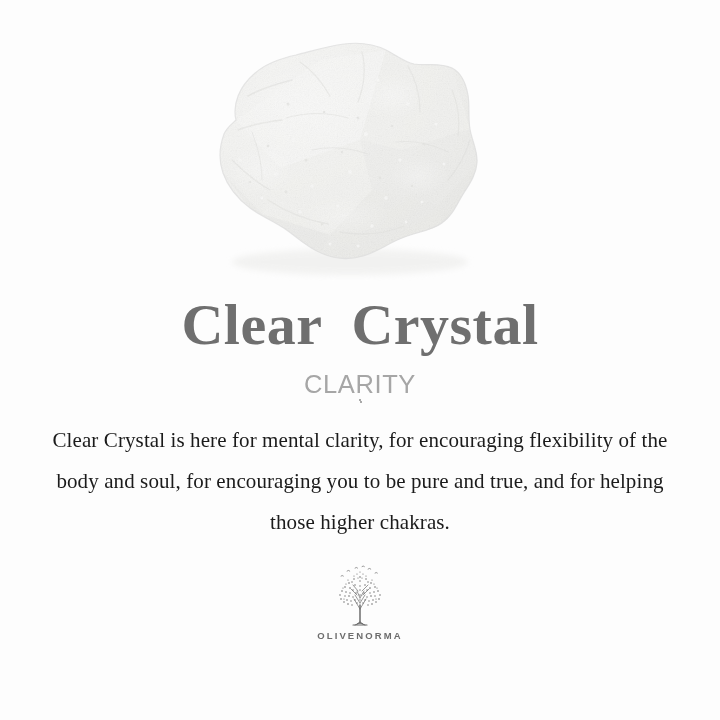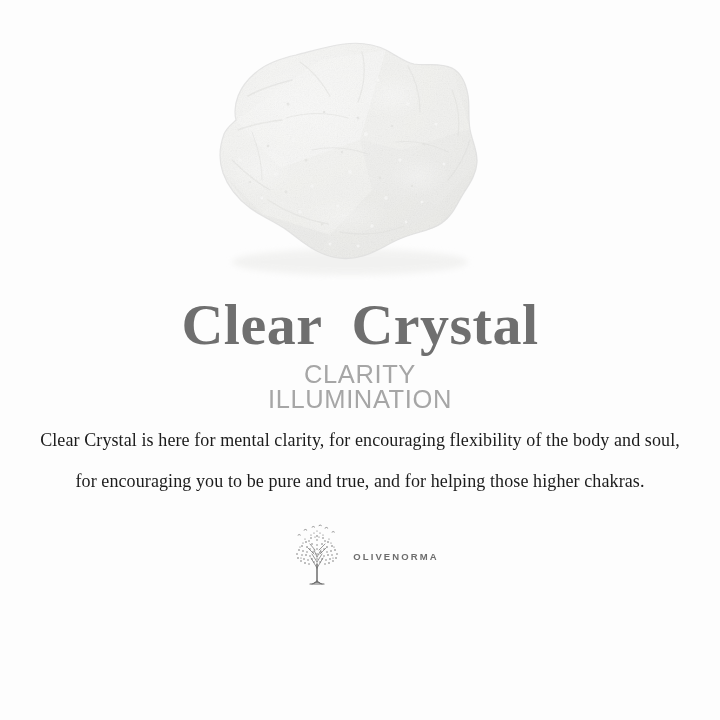--- a/index.html
+++ b/index.html
@@ -88,32 +88,32 @@
   .kw-sep.tight {
     margin: 0 7px 0 9px;
   }
 
   
   .body-text {
     margin: 18px 0 0 0;
     width: 640px;
     text-align: center;
     font-family: "Liberation Serif", "DejaVu Serif", serif;
-    font-size: 18px;
+    font-size: 21px;
     font-weight: 400;
     color: #1b1b1b;
     line-height: 41px;
     letter-spacing: 0.1px;
   }
 
   
   .logo {
     margin-top: 22px;
     display: flex;
-    flex-direction: row;
+    flex-direction: column;
     align-items: center;
   }
   .logo-mark {
     width: 72px;
     height: 64px;
     display: block;
   }
   .logo-word {
     margin-top: 2px;
     font-family: "Liberation Sans", "DejaVu Sans", sans-serif;
@@ -290,21 +290,20 @@
                C227 127, 232 124, 236 120 Z" fill="none" stroke="#dedede" stroke-width="1.2" opacity="0.75"></path>
     </svg>
   </div>
 
   <h1 class="title">Clear  Crystal</h1>
 
   <div class="keywords">
     <span class="kw">CLARITY</span>
     <span class="kw-sep"></span>
     <span class="kw-sep tight"></span>
-    <span class="kw">ILLUMINATION</span>
   </div>
 
   <p class="body-text">Clear Crystal is here for mental clarity, for encouraging flexibility of the body and soul, for encouraging you to be pure and true, and for helping those higher chakras.</p>
 
   <div class="logo">
     <svg class="logo-mark" viewBox="0 0 72 64" aria-hidden="true">
       <g stroke="#6d6d6d" stroke-width="0.7" fill="none" stroke-linecap="round">
 
         <path d="M36 58 L36 40" stroke-width="1.5"></path>
         <path d="M36 44 L30 34 M36 44 L42 34 M36 38 L31 30 M36 38 L41 30 M36 33 L33 26 M36 33 L40 26"></path>

